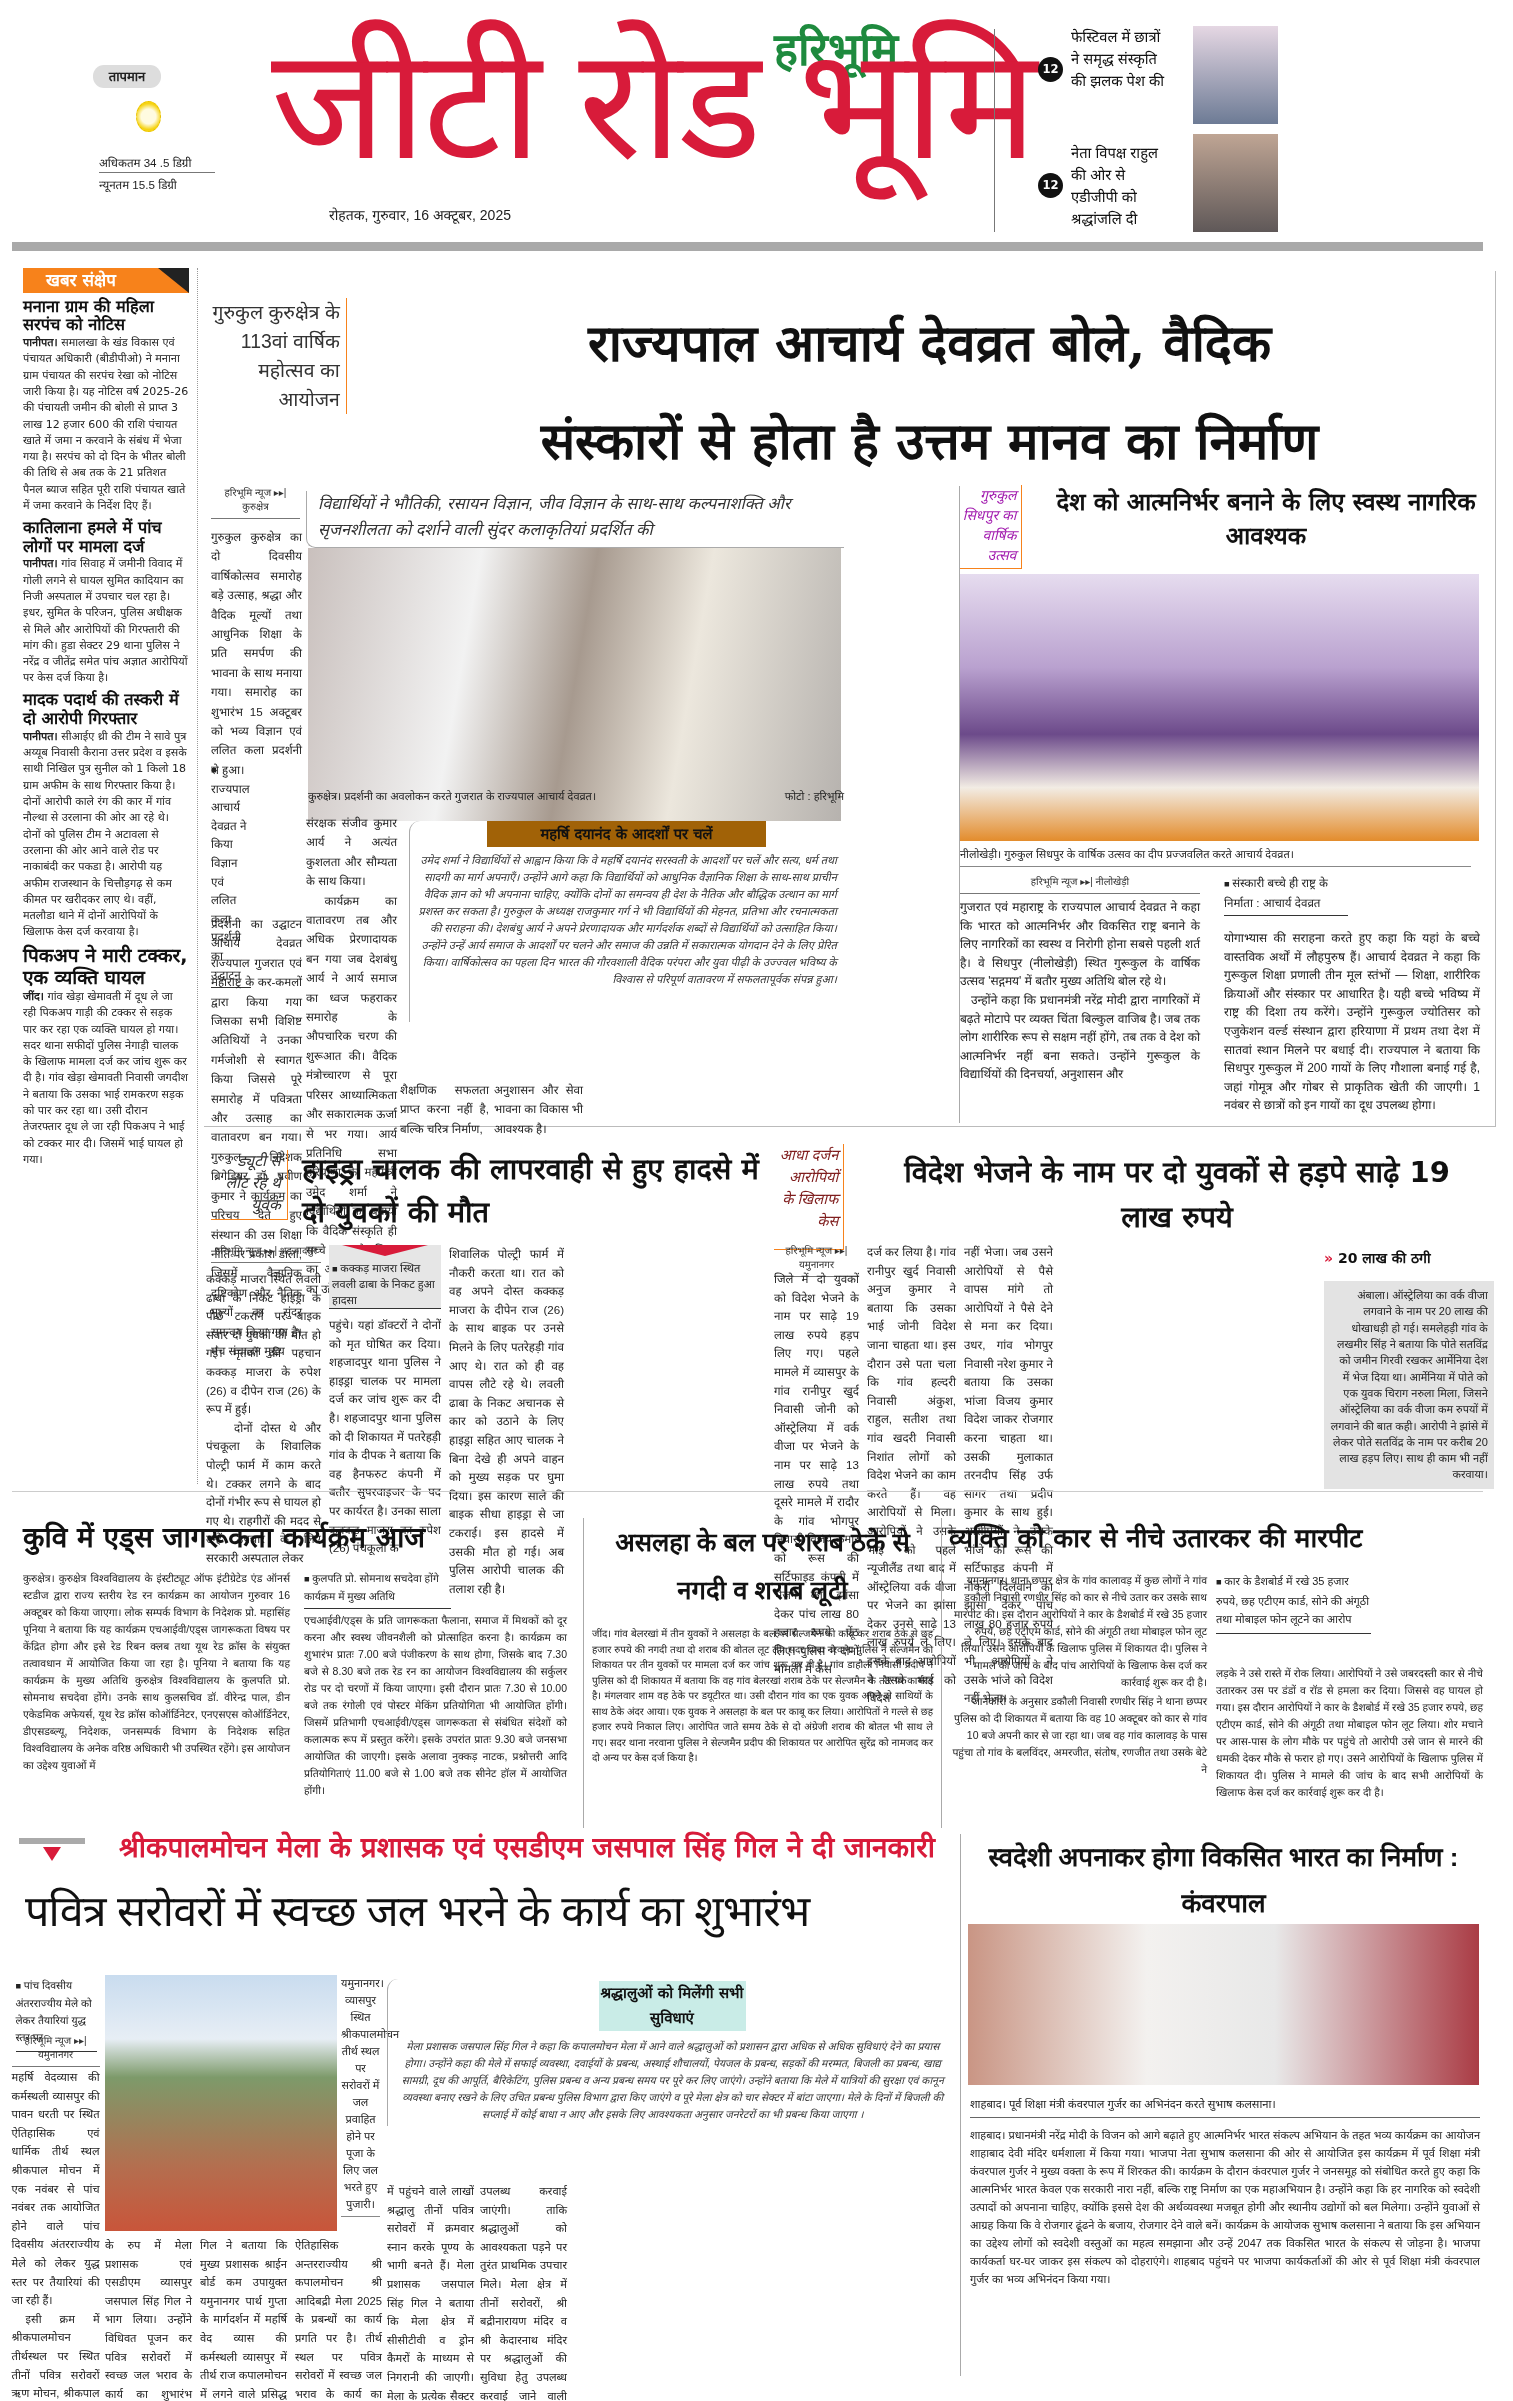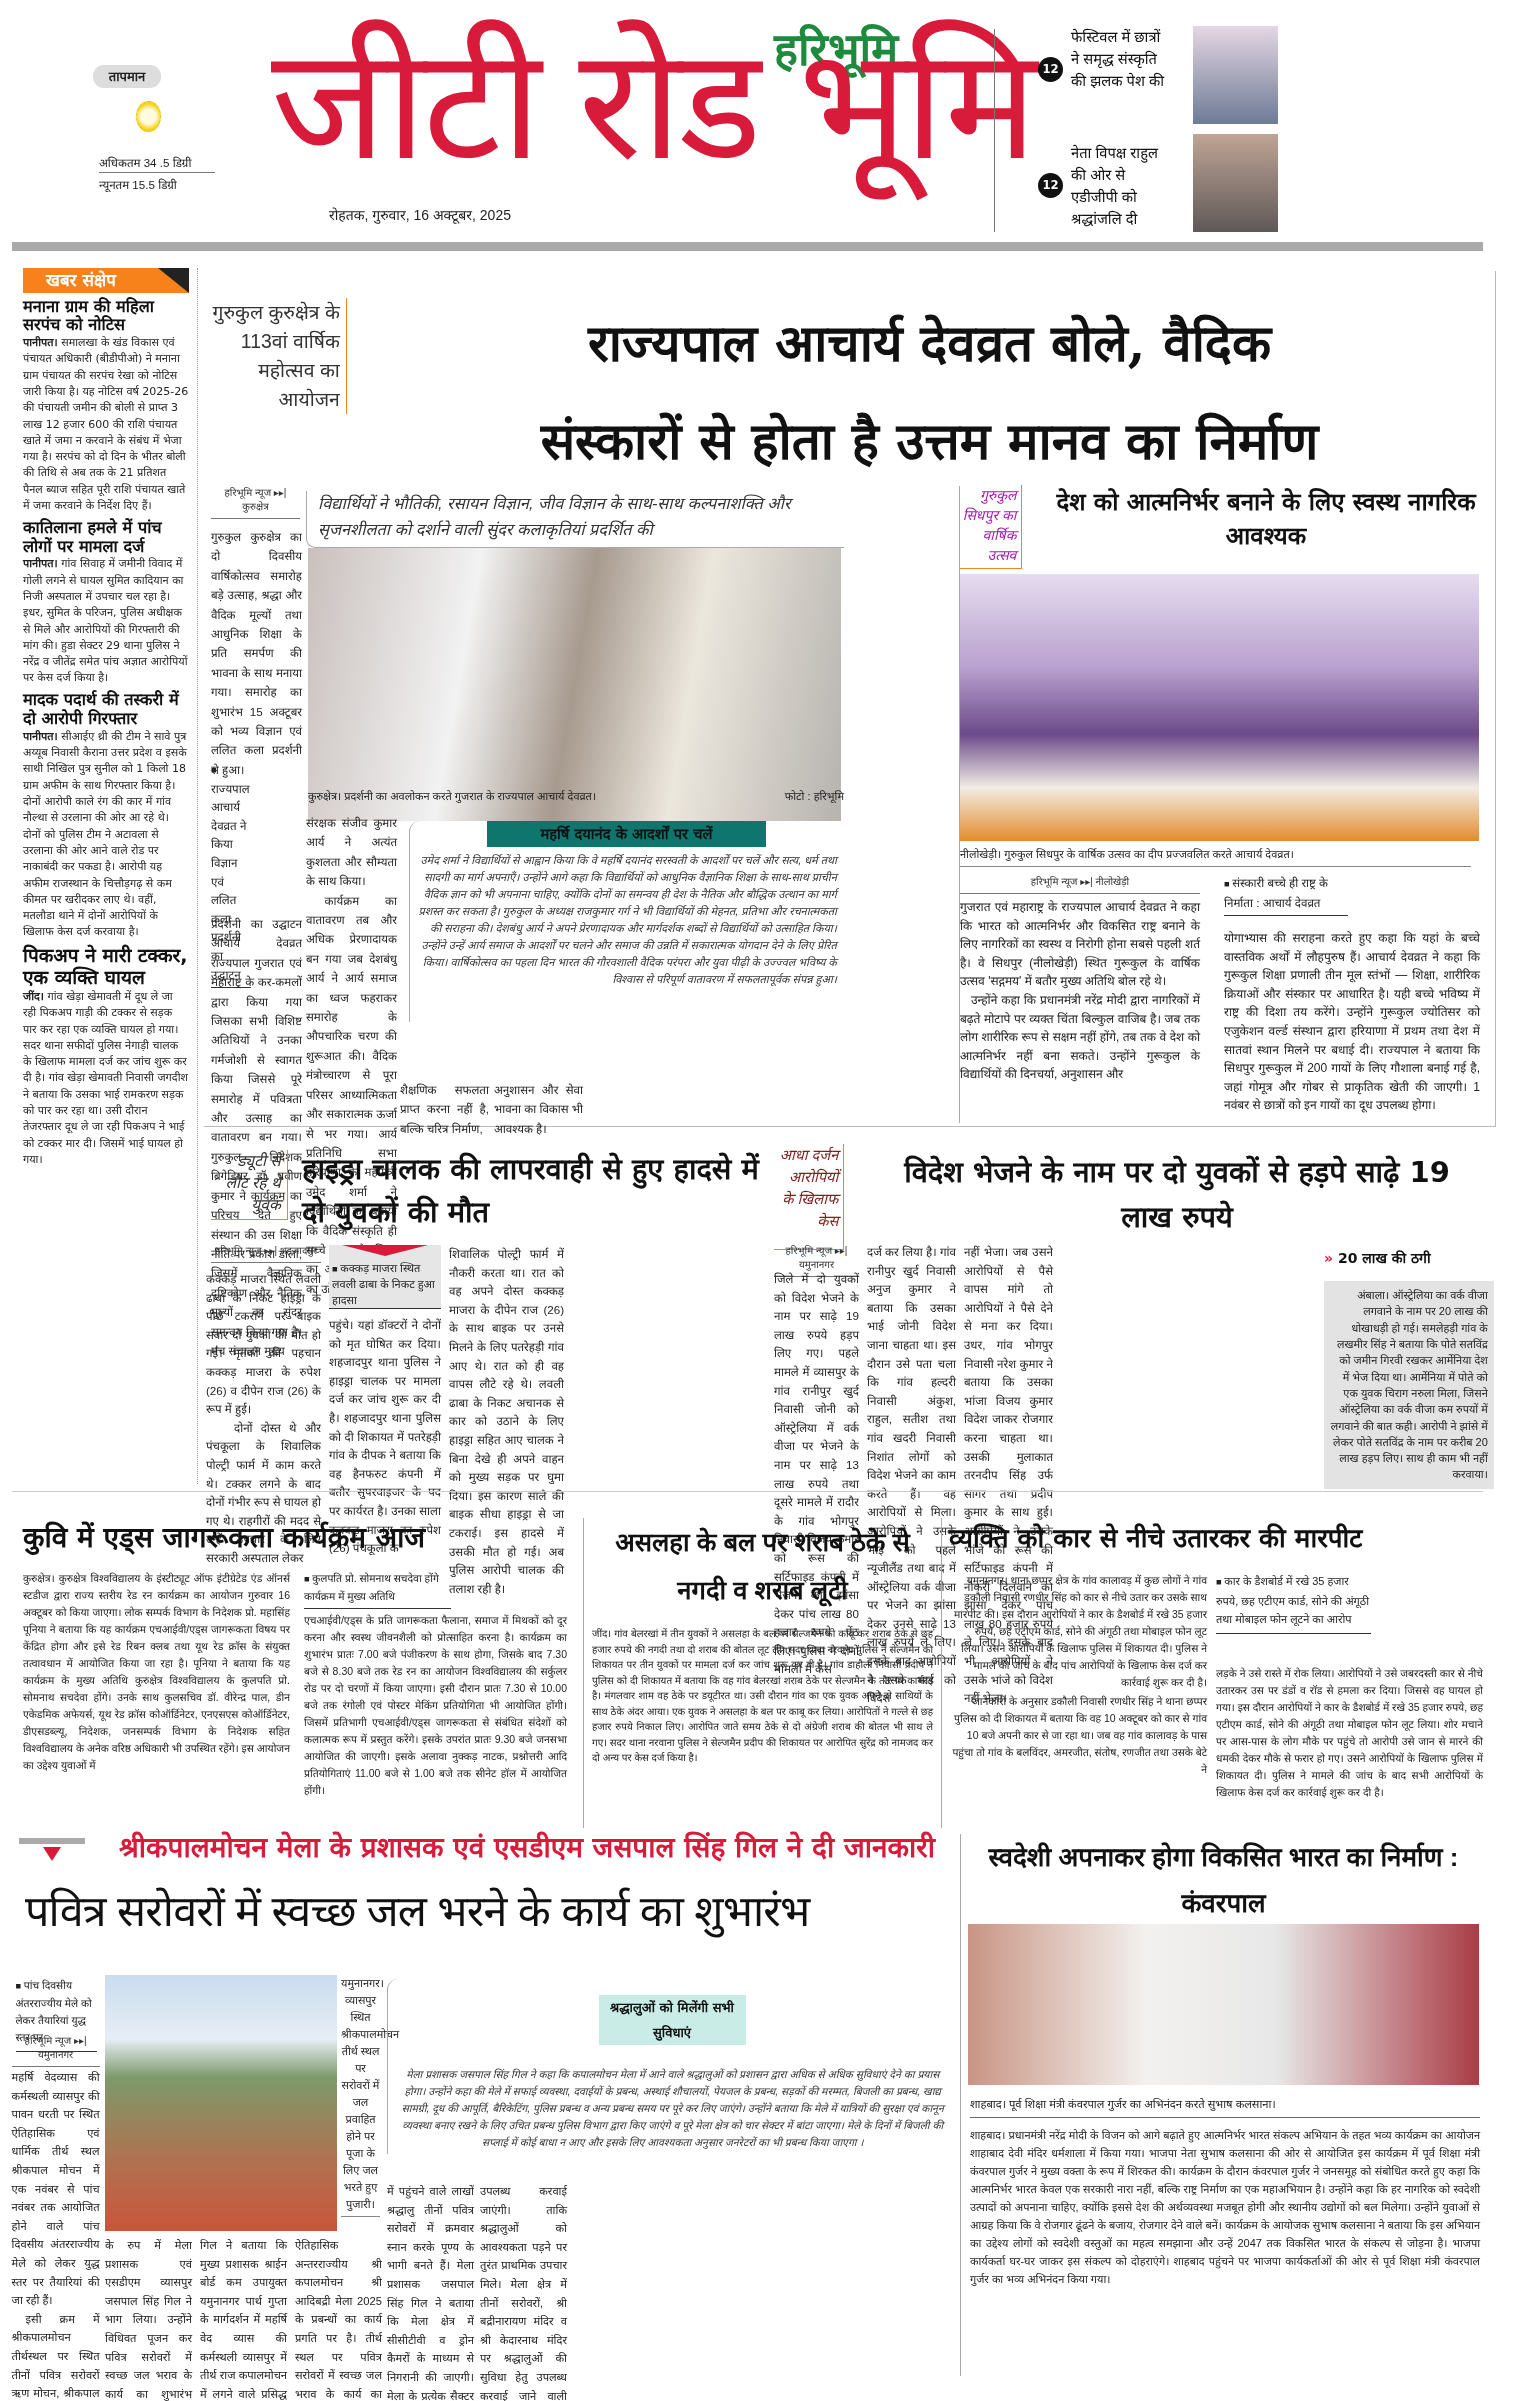--- a/index.html
+++ b/index.html
@@ -89,21 +89,21 @@
   <div class="abs caption cond" style="left:782px;top:788px;width:62px;text-align:right">फोटो : हरिभूमि</div>
 
   <div class="abs body-text cond" style="left:306px;top:813px;width:91px;font-size:11.6px;line-height:19.4px">
     <p>संरक्षक संजीव कुमार आर्य ने अत्यंत कुशलता और सौम्यता के साथ किया।</p>
     <p style="text-indent:18.6px">कार्यक्रम का वातावरण तब और अधिक प्रेरणादायक बन गया जब देशबंधु आर्य ने आर्य समाज का ध्वज फहराकर समारोह के औपचारिक चरण की शुरूआत की। वैदिक मंत्रोच्चारण से पूरा परिसर आध्यात्मिकता और सकारात्मक ऊर्जा से भर गया। आर्य प्रतिनिधि सभा हरियाणा के महामंत्री उमेद शर्मा ने विद्यार्थियों को बताया कि वैदिक संस्कृति ही सच्चे ज्ञान और शिक्षा का आधार है। शिक्षा का उद्देश्य केवल</p>
   </div>
   <div class="abs body-text cond" style="left:400px;top:1080px;width:89px;font-size:11.6px;line-height:19.4px">शैक्षणिक सफलता प्राप्त करना नहीं है, बल्कि चरित्र निर्माण,</div>
   <div class="abs body-text cond" style="left:494px;top:1080px;width:89px;font-size:11.6px;line-height:19.4px">अनुशासन और सेवा भावना का विकास भी आवश्यक है।</div>
 
   <div class="abs" style="left:409px;top:821px;width:434px;height:201px;border-left:1.5px solid #aaa;border-top-left-radius:11px">
-    <div style="margin:0 auto;width:279px;background:#0f766e;text-align:center;font-weight:bold;font-size:14.7px;line-height:26px;color:#111">महर्षि दयानंद के आदर्शों पर चलें</div>
+    <div style="margin:0 auto;width:279px;background:#a16207;text-align:center;font-weight:bold;font-size:14.7px;line-height:26px;color:#111">महर्षि दयानंद के आदर्शों पर चलें</div>
     <p class="cond" style="padding:4.6px 6.2px 0 7.7px;font-size:11px;line-height:17px;font-style:italic;text-align:right;color:#333">उमेद शर्मा ने विद्यार्थियों से आह्वान किया कि वे महर्षि दयानंद सरस्वती के आदर्शों पर चलें और सत्य, धर्म तथा सादगी का मार्ग अपनाएँ। उन्होंने आगे कहा कि विद्यार्थियों को आधुनिक वैज्ञानिक शिक्षा के साथ-साथ प्राचीन वैदिक ज्ञान को भी अपनाना चाहिए, क्योंकि दोनों का समन्वय ही देश के नैतिक और बौद्धिक उत्थान का मार्ग प्रशस्त कर सकता है। गुरुकुल के अध्यक्ष राजकुमार गर्ग ने भी विद्यार्थियों की मेहनत, प्रतिभा और रचनात्मकता की सराहना की। देशबंधु आर्य ने अपने प्रेरणादायक और मार्गदर्शक शब्दों से विद्यार्थियों को उत्साहित किया। उन्होंने उन्हें आर्य समाज के आदर्शों पर चलने और समाज की उन्नति में सकारात्मक योगदान देने के लिए प्रेरित किया। वार्षिकोत्सव का पहला दिन भारत की गौरवशाली वैदिक परंपरा और युवा पीढ़ी के उज्ज्वल भविष्य के विश्वास से परिपूर्ण वातावरण में सफलतापूर्वक संपन्न हुआ।</p>
   </div>
 
   <div class="vrule" style="left:959px;top:486px;height:637px"></div>
   <div class="abs cond" style="left:960px;top:485px;width:62px;font-size:14px;line-height:20px;font-style:italic;color:#a21caf;text-align:right;border-right:1.5px solid #f7821b;border-bottom:1.5px solid #f7821b;padding-right:4.6px;padding-bottom:3.1px">गुरुकुल सिधपुर का वार्षिक उत्सव</div>
   <h2 class="abs hl" style="left:1049px;top:485px;width:434px;font-size:24px;line-height:34px;text-align:center">देश को आत्मनिर्भर बनाने के लिए स्वस्थ नागरिक आवश्यक</h2>
   <div class="photo" style="left:960px;top:574px;width:519px;height:267px;background:linear-gradient(180deg,#e6dcef 0%,#b9a1cf 35%,#6c4a8a 60%,#f2ece4 80%,#e38c2c 100%)"></div>
   <div class="abs caption cond" style="left:960px;top:846px;width:511px;border-bottom:1.5px solid #888;padding-bottom:4.6px">नीलोखेड़ी। गुरुकुल सिधपुर के वार्षिक उत्सव का दीप प्रज्जवलित करते आचार्य देवव्रत।</div>
   <div class="abs cond dateline" style="left:960px;top:874px;width:240px">हरिभूमि न्यूज ▸▸| नीलोखेड़ी</div>
   <div class="abs body-text cond" style="left:960px;top:898px;width:240px;font-size:12px;line-height:18.6px">
@@ -185,21 +185,21 @@
     <p style="text-indent:14px">इसी क्रम में श्रीकपालमोचन तीर्थस्थल पर स्थित तीनों पवित्र सरोवरों ऋण मोचन, श्रीकपाल मोचन व सूरजकुंड सरोवर में सुबह के वक्त विधिवत पूजन कर स्वच्छ जल भरने के कार्य का शुभारंभ किया गया। कार्यक्रम में मुख्यातिथि</p>
   </div>
   <div class="photo" style="left:105px;top:1975px;width:232px;height:256px;background:linear-gradient(180deg,#c9dcef 0%,#e7eef5 25%,#7d9a6a 40%,#b46e4f 75%,#c9553a 100%)"></div>
   <div class="abs caption cond" style="left:341px;top:1975px;width:39px;text-align:center;font-size:11px;line-height:17px;border-bottom:1.5px solid #888;padding-bottom:3.1px">यमुनानगर। व्यासपुर स्थित श्रीकपालमोचन तीर्थ स्थल पर सरोवरों में जल प्रवाहित होने पर पूजा के लिए जल भरते हुए पुजारी।</div>
 
   <div class="abs body-text cond" style="left:105px;top:2236px;width:87px;font-size:11.2px;line-height:18.6px">के रुप में मेला प्रशासक एवं एसडीएम व्यासपुर जसपाल सिंह गिल ने भाग लिया। उन्होंने विधिवत पूजन कर पवित्र सरोवरों में स्वच्छ जल भराव के कार्य का शुभारंभ किया। मेला प्रशासक जसपाल सिंह</div>
   <div class="abs body-text cond" style="left:200px;top:2236px;width:87px;font-size:11.2px;line-height:18.6px">गिल ने बताया कि मुख्य प्रशासक श्राईन बोर्ड कम उपायुक्त यमुनानगर पार्थ गुप्ता के मार्गदर्शन में महर्षि वेद व्यास की कर्मस्थली व्यासपुर में तीर्थ राज कपालमोचन में लगने वाले प्रसिद्ध धार्मिक एवं</div>
   <div class="abs body-text cond" style="left:295px;top:2236px;width:87px;font-size:11.2px;line-height:18.6px">ऐतिहासिक अन्तरराज्यीय श्री कपालमोचन श्री आदिबद्री मेला 2025 के प्रबन्धों का कार्य प्रगति पर है। तीर्थ स्थल पर पवित्र सरोवरों में स्वच्छ जल भराव के कार्य का शुभारंभ किया गया है। क्योंकि मेला</div>
 
   <div class="abs" style="left:387px;top:1979px;width:569px;border-left:1.5px solid #aaa;border-top-left-radius:11px;padding-bottom:3.1px">
-    <div style="margin:16px auto;width:147px;background:#c9ece7;text-align:center;font-weight:bold;font-size:13px;line-height:25px;color:#111">श्रद्धालुओं को मिलेंगी सभी सुविधाएं</div>
+    <div style="margin:2px auto;width:147px;background:#c9ece7;text-align:center;font-weight:bold;font-size:15px;line-height:25px;color:#111">श्रद्धालुओं को मिलेंगी सभी सुविधाएं</div>
     <p class="cond" style="padding:4.6px 6.2px 0 7.7px;font-size:10.5px;line-height:17px;font-style:italic;text-align:center;color:#333">मेला प्रशासक जसपाल सिंह गिल ने कहा कि कपालमोचन मेला में आने वाले श्रद्धालुओं को प्रशासन द्वारा अधिक से अधिक सुविधाएं देने का प्रयास होगा। उन्होंने कहा की मेले में सफाई व्यवस्था, दवाईयों के प्रबन्ध, अस्थाई शौचालयों, पेयजल के प्रबन्ध, सड़कों की मरम्मत, बिजली का प्रबन्ध, खाद्य सामग्री, दूध की आपूर्ति, बैरिकेटिंग, पुलिस प्रबन्ध व अन्य प्रबन्ध समय पर पूरे कर लिए जाएंगे। उन्होंने बताया कि मेले में यात्रियों की सुरक्षा एवं कानून व्यवस्था बनाए रखने के लिए उचित प्रबन्ध पुलिस विभाग द्वारा किए जाएंगे व पूरे मेला क्षेत्र को चार सेक्टर में बांटा जाएगा। मेले के दिनों में बिजली की सप्लाई में कोई बाधा न आए और इसके लिए आवश्यकता अनुसार जनरेटरों का भी प्रबन्ध किया जाएगा ।</p>
   </div>
   <div class="abs body-text cond" style="left:387px;top:2182px;width:87px;font-size:11.2px;line-height:18.6px">में पहुंचने वाले लाखों श्रद्धालु तीनों पवित्र सरोवरों में क्रमवार स्नान करके पूण्य के भागी बनते हैं। मेला प्रशासक जसपाल सिंह गिल ने बताया कि मेला क्षेत्र में सीसीटीवी व ड्रोन कैमरों के माध्यम से निगरानी की जाएगी। मेला के प्रत्येक सैक्टर में एक एक प्राथमिक उपचार केन्द्र स्थापित कर 24 घंटे सेवाएं</div>
   <div class="abs body-text cond" style="left:480px;top:2182px;width:87px;font-size:11.2px;line-height:18.6px">उपलब्ध करवाई जाएंगी। ताकि श्रद्धालुओं को आवश्यकता पड़ने पर तुरंत प्राथमिक उपचार मिले। मेला क्षेत्र में तीनों सरोवरों, श्री बद्रीनारायण मंदिर व श्री केदारनाथ मंदिर पर श्रद्धालुओं की सुविधा हेतु उपलब्ध करवाई जाने वाली व्हीलचेयर के साथ वोलिन्टियर को नियुक्त किया जाएगा।</div>
 </section>
 
 <section>
   <div class="vrule" style="left:960px;top:1834px;height:542px"></div>
   <h2 class="abs" style="left:968px;top:1834px;width:511px;font-size:26px;line-height:46px;text-align:center;color:#111;font-family:'Liberation Sans',sans-serif;font-weight:bold">स्वदेशी अपनाकर होगा विकसित भारत का निर्माण : कंवरपाल</h2>
   <div class="photo" style="left:968px;top:1924px;width:511px;height:161px;background:linear-gradient(90deg,#c99584 0%,#f3f1ef 35%,#e8e8e8 60%,#aa3c45 100%)"></div>

